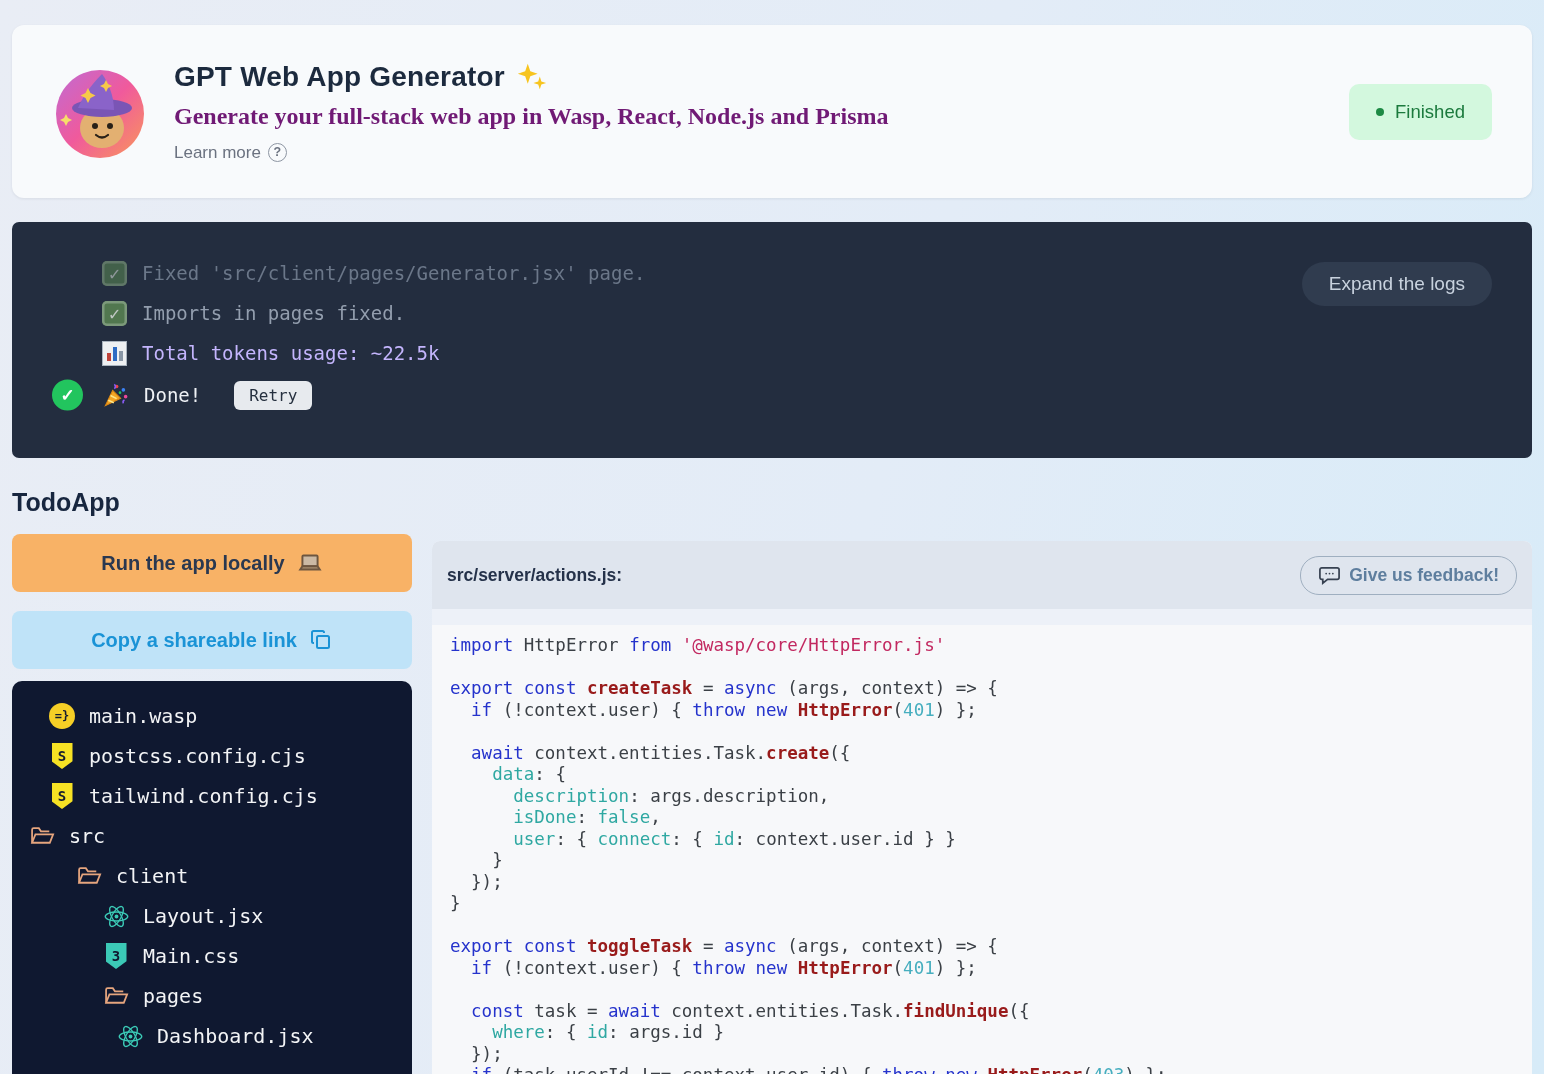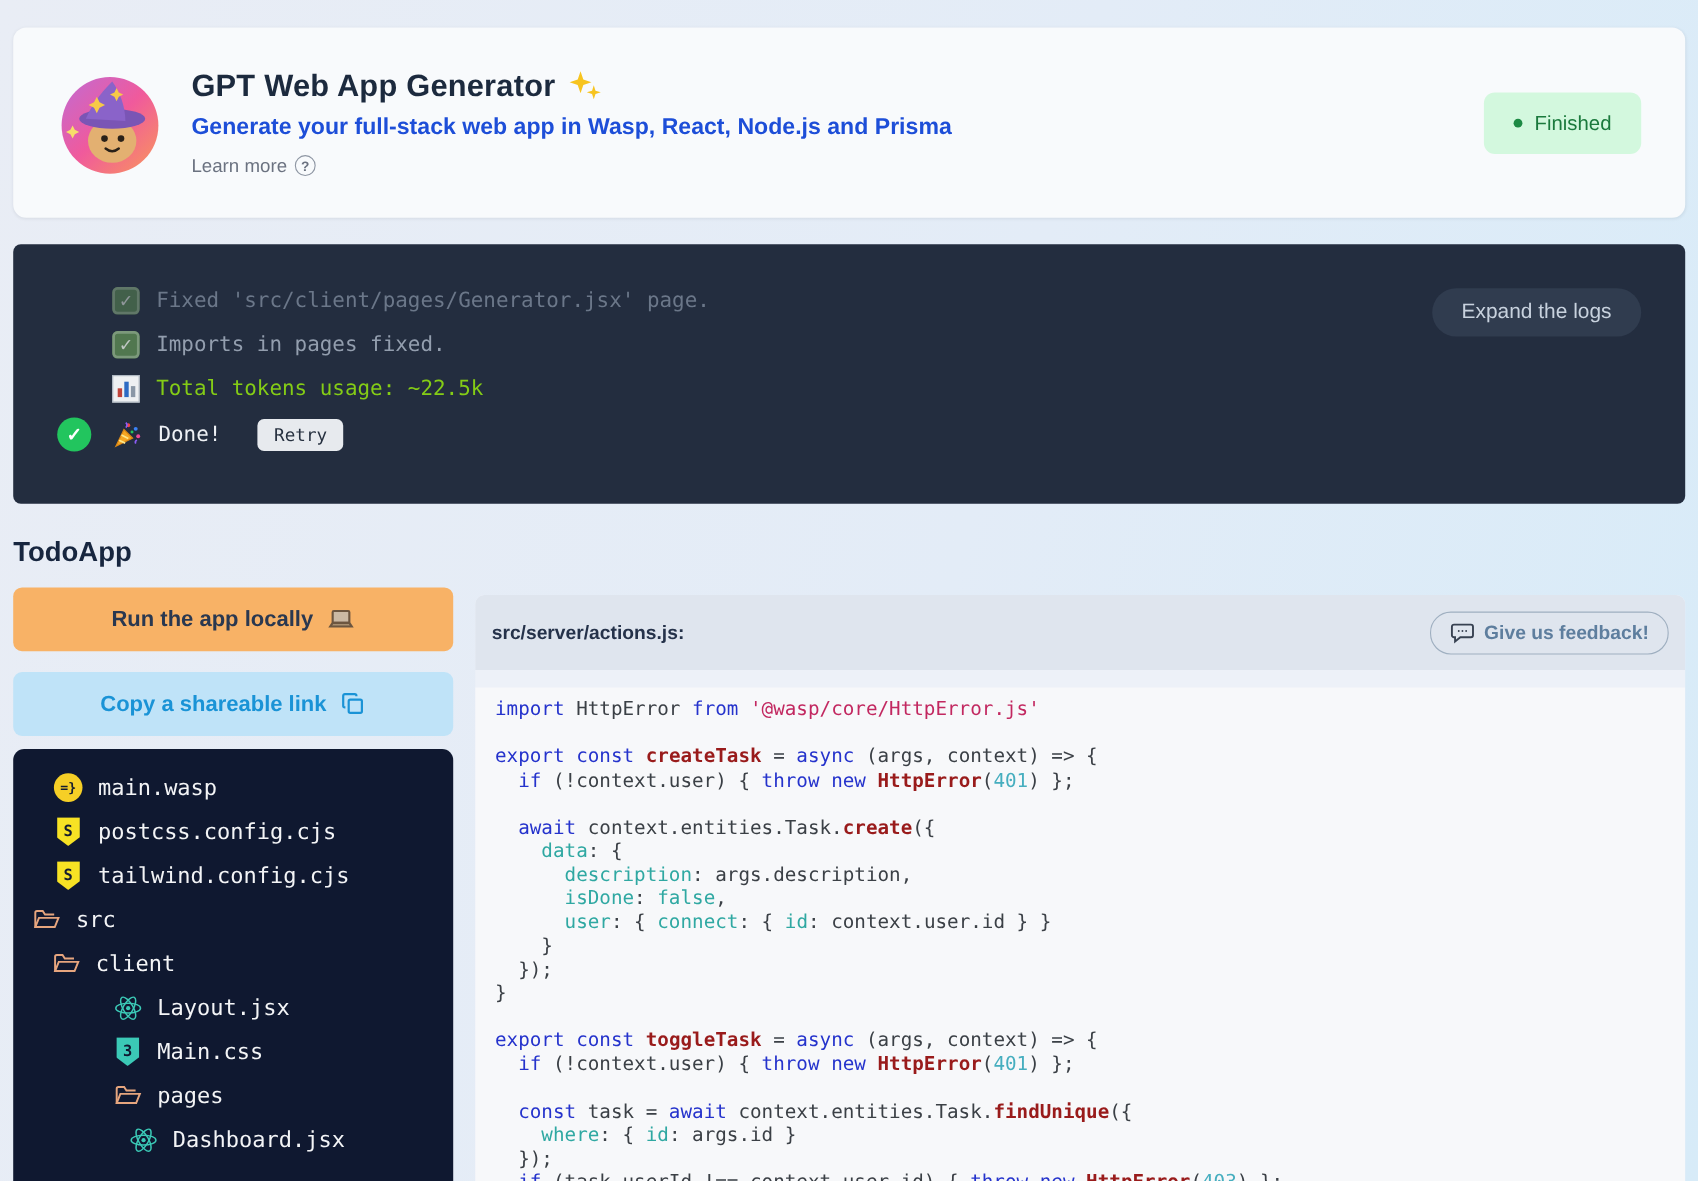--- a/index.html
+++ b/index.html
@@ -14,41 +14,41 @@
   
   .header-card {
     margin-top:25px; height:173px; background:#f8fafc; border-radius:12px;
     box-shadow:0 1px 3px rgba(15,23,42,.08);
     display:flex; align-items:center; padding:0 40px; gap:26px;
   }
   .avatar { width:96px; height:96px; flex:0 0 auto; }
   .title-block { display:flex; flex-direction:column; }
   .title-row { display:flex; align-items:flex-start; gap:10px; }
   .app-main-title { font-size:28px; font-weight:800; color:#1c2a3e; letter-spacing:.2px; }
-  .subtitle { margin-top:8px; font-size:21px; font-weight:700; color:#1d4ed8; }
+  .subtitle { margin-top:8px; font-size:24px; font-weight:700; color:#701a75;font-family:Liberation Serif, serif; }
   .learn-more { margin-top:13px; font-size:17px; color:#6b7280; display:flex; align-items:flex-start; gap:7px; cursor:pointer; width:fit-content; }
   .q-icon { width:19px; height:19px; border:1.6px solid #8e96a3; border-radius:50%; color:#6b7280;
     font-size:12.5px; font-weight:700; display:inline-flex; align-items:center; justify-content:center; }
   .status-badge {
     margin-left:auto; background:#d3f8de; color:#1b7a3d; font-size:18.5px;
     padding:17px 27px; border-radius:10px; display:flex; align-items:center; gap:11px;
   }
   .status-dot { width:8px; height:8px; border-radius:50%; background:#1d8a44; }
 
   
   .log-panel {
     margin-top:24px; height:236px; background:#232d3f; border-radius:7px;
     position:relative; padding:31px 0 0 90px;
     font-family:"DejaVu Sans Mono", monospace;
   }
   .log-row { height:40px; display:flex; align-items:center; gap:15px; font-size:19px; position:relative; }
   .log-row .log-text { white-space:pre; }
   .f1 { color:#6b7789; } .f1 .ic-check { opacity:.55; }
   .f2 { color:#939eae; } .f2 .ic-check { opacity:.8; }
-  .f3 { color:#84cc16; }
+  .f3 { color:#c4b5fd; }
   .done-row { color:#eef1f5; margin-top:2px; }
   .ic-check {
     width:25px; height:25px; border-radius:5px; background:#5d8a54;
     box-shadow:inset 0 0 0 2.5px #93b58a; color:#e9efe7; flex:0 0 auto;
     display:inline-flex; align-items:center; justify-content:center; font-size:18px; font-weight:bold;
   }
   .ic-chart {
     width:25px; height:25px; background:#eef0f2; border:1px solid #aab4bf; flex:0 0 auto;
     display:inline-flex; align-items:flex-end; justify-content:center; gap:2px; padding:3px 3px 4px;
   }
@@ -232,21 +232,21 @@
         </svg>
       </button>
       <div class="file-tree" id="file-tree">
           <div class="tree-row" style="padding-left:36px"><span class="tree-ic"><span class="ic-wasp">=}</span></span><span>main.wasp</span></div>
           <div class="tree-row" style="padding-left:36px"><span class="tree-ic"><span class="ic-shield sy">S</span></span><span>postcss.config.cjs</span></div>
           <div class="tree-row" style="padding-left:36px"><span class="tree-ic"><span class="ic-shield sy">S</span></span><span>tailwind.config.cjs</span></div>
           <div class="tree-row" style="padding-left:16px"><span class="tree-ic"><svg width="25" height="21" viewBox="0 0 24 20" fill="none" stroke="#e6a57e" stroke-width="1.7">
                 <path d="M2 16 V3.5 q0 -1.5 1.5 -1.5 h5 l2 3 h8"></path>
                 <path d="M2 16 l3.2 -8 h17 l-3.2 8 z"></path>
               </svg></span><span>src</span></div>
-          <div class="tree-row" style="padding-left:34px"><span class="tree-ic"><svg width="25" height="21" viewBox="0 0 24 20" fill="none" stroke="#e6a57e" stroke-width="1.7">
+          <div class="tree-row" style="padding-left:63px"><span class="tree-ic"><svg width="25" height="21" viewBox="0 0 24 20" fill="none" stroke="#e6a57e" stroke-width="1.7">
                 <path d="M2 16 V3.5 q0 -1.5 1.5 -1.5 h5 l2 3 h8"></path>
                 <path d="M2 16 l3.2 -8 h17 l-3.2 8 z"></path>
               </svg></span><span>client</span></div>
           <div class="tree-row" style="padding-left:90px"><span class="tree-ic"><svg width="27" height="27" viewBox="0 0 24 24" fill="none" stroke="#3bc9b6" stroke-width="1.2">
                 <ellipse cx="12" cy="12" rx="10" ry="4"></ellipse>
                 <ellipse cx="12" cy="12" rx="10" ry="4" transform="rotate(60 12 12)"></ellipse>
                 <ellipse cx="12" cy="12" rx="10" ry="4" transform="rotate(120 12 12)"></ellipse>
                 <circle cx="12" cy="12" r="1.7" fill="#3bc9b6" stroke="none"></circle>
               </svg></span><span>Layout.jsx</span></div>
           <div class="tree-row" style="padding-left:90px"><span class="tree-ic"><span class="ic-shield st">3</span></span><span>Main.css</span></div>

